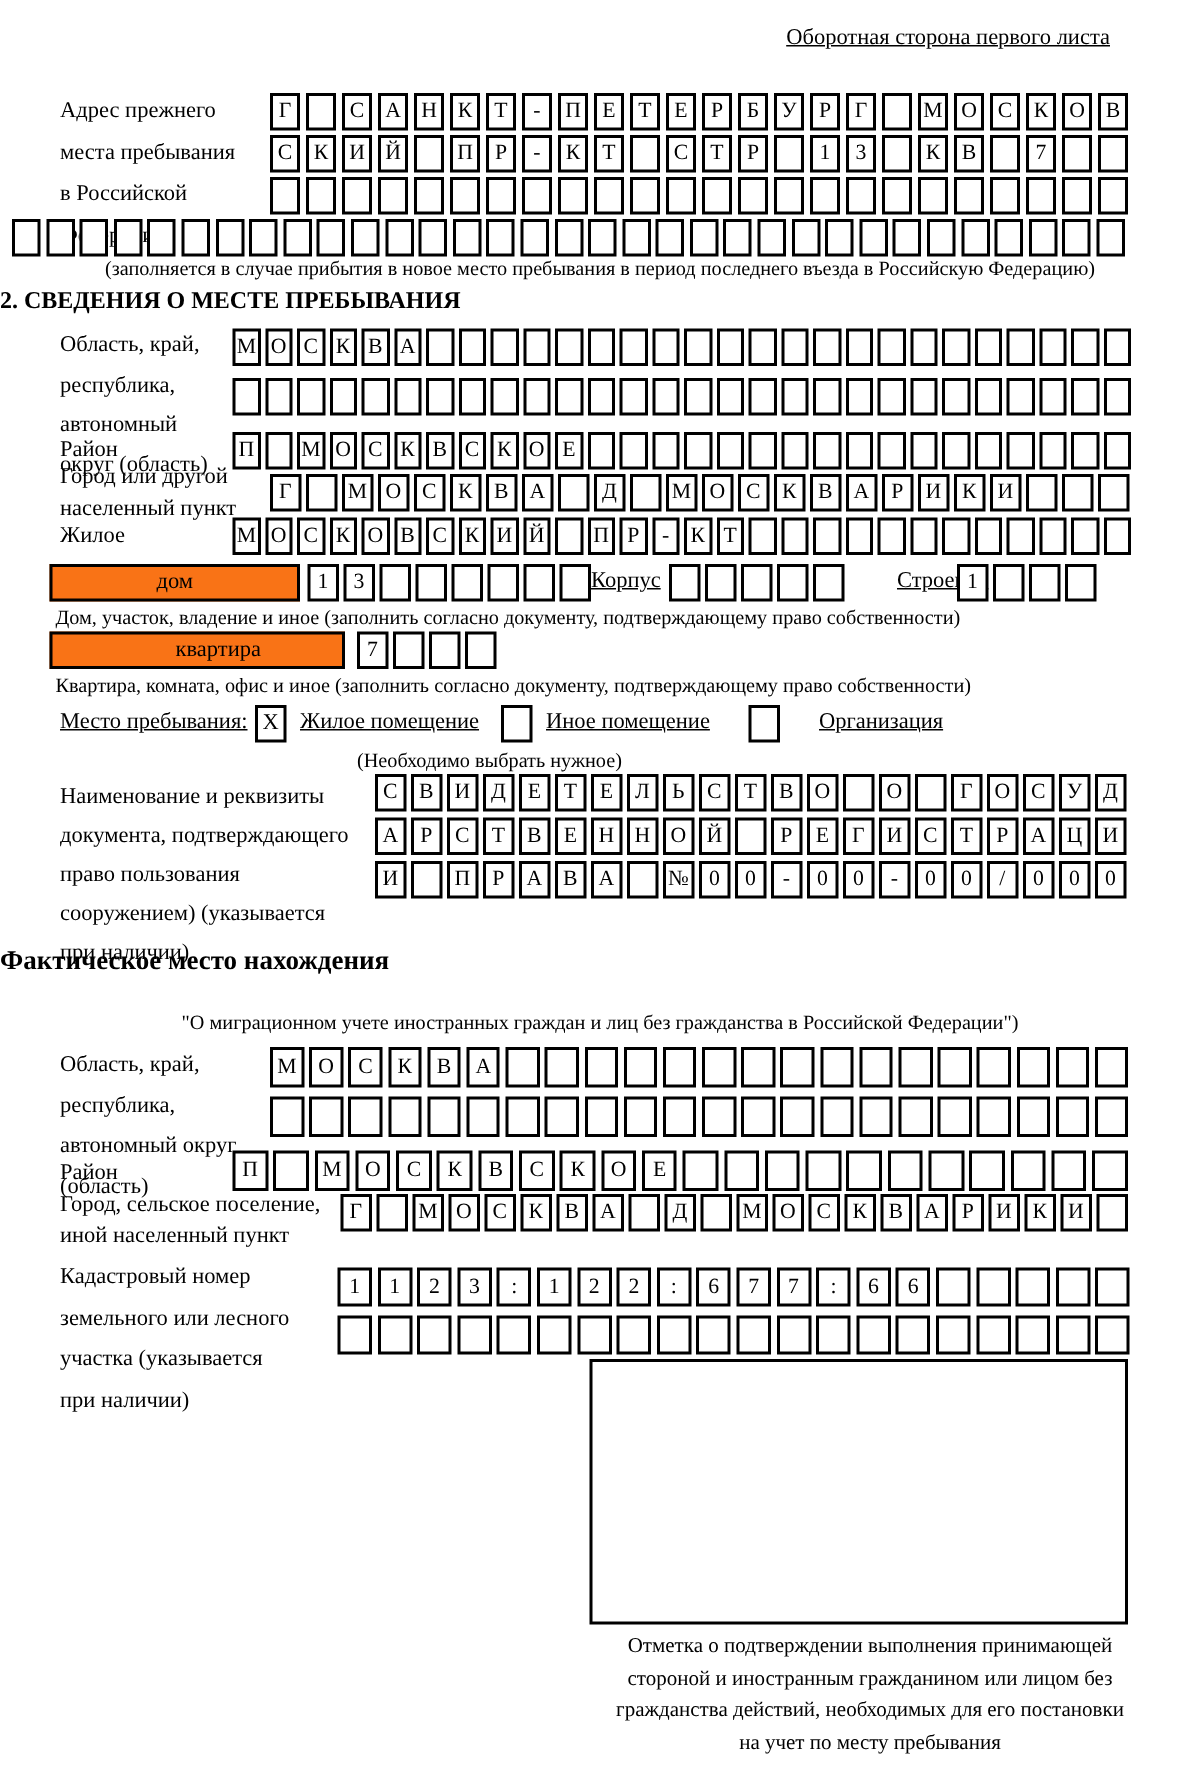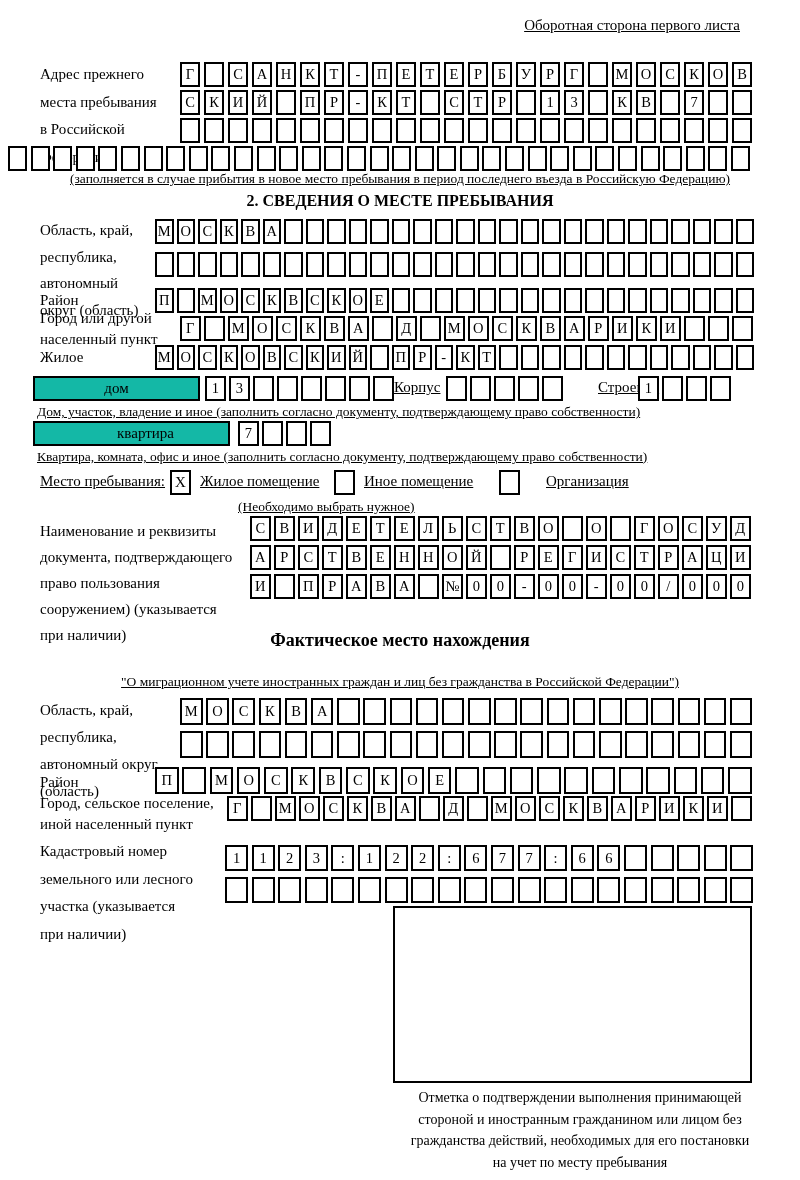--- a/index.html
+++ b/index.html
@@ -5,40 +5,40 @@
   * { margin:0; padding:0; box-sizing:border-box; }
   html,body { background:#fff; }
   .page {
     position:relative; width:800px; height:1180px; background:#ffffff;
     color:#000; font-family:"Liberation Serif","DejaVu Serif",serif;
     overflow:hidden;
   }
   .abs { position:absolute; }
   .t   { font-size:15px;text-decoration:underline; }
   .lbl { position:absolute; font-size:15px; line-height:27px; }
-  .cap { position:absolute; font-size:13.5px; white-space:nowrap;text-decoration:underline; }
-  .hd  { position:absolute; left:0; width:800px; text-align:center; font-weight:bold; font-size:16px; }
+  .cap { position:absolute; font-size:13.5px; white-space:nowrap; }
+  .hd  { position:absolute; left:0; width:800px; font-weight:bold; font-size:16px; }
   .cr  { position:absolute; display:flex; }
   .cr .cell {
     flex:none; border:2px solid #000; background:#fff; height:25px;
     display:flex; align-items:center; justify-content:center; font-size:14.5px;
   }
   .va { gap:4px; }    .va .cell { width:20px; }
   .vw { gap:3.6px; }  .vw .cell { width:19px; }
   .vb { gap:3px; }    .vb .cell { width:18.5px; }
   .vc { gap:3.5px; }  .vc .cell { width:20.5px; }
   .vd { gap:3.7px; }  .vd .cell { width:22.5px; height:27px; }
   .ve { gap:3.8px; }  .ve .cell { width:23.5px; height:27px; }
   .vk { gap:3.6px; }  .vk .cell { width:23px; height:26px; }
   .cb {
     position:absolute; width:21px; height:25px; border:2px solid #000;
     display:flex; align-items:center; justify-content:center; font-size:15px; background:#fff;
   }
   .typebox {
-    position:absolute; height:25px; border:2px solid #000; background:#14b8a6;
+    position:absolute; height:25px; border:2px solid #000; background:#f97316;
     display:flex; align-items:center; justify-content:center; font-size:15px;
   }
   .bigbox { position:absolute; border:2px solid #000; background:#fff; }
   .bcap { position:absolute; font-size:14px; text-align:center; line-height:21.5px; }
   .center { left:0; width:800px; text-align:center; }
 </style>
 </head>
 <body>
 
 <div class="page">

